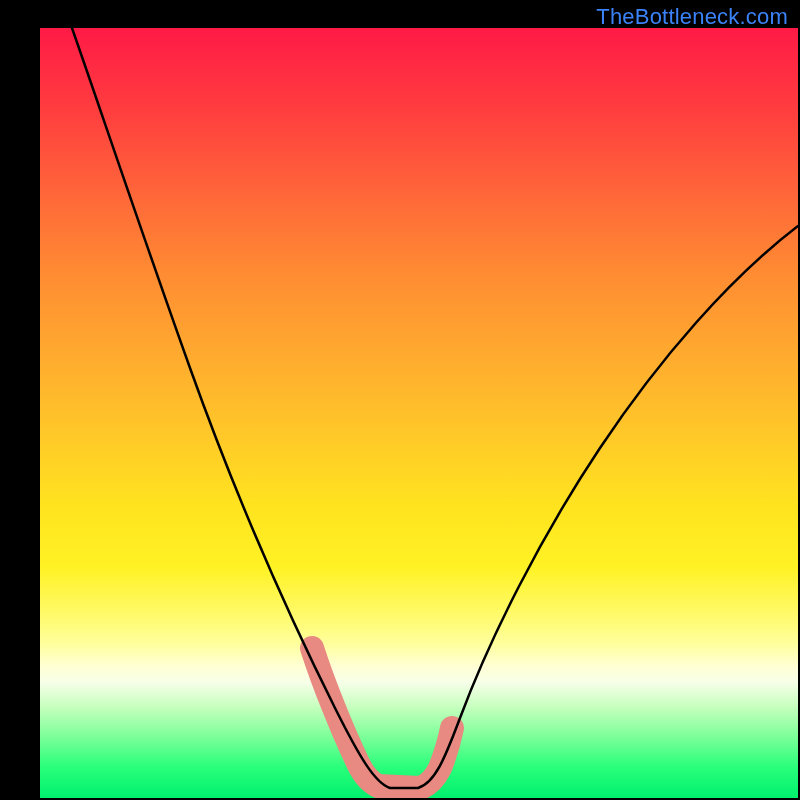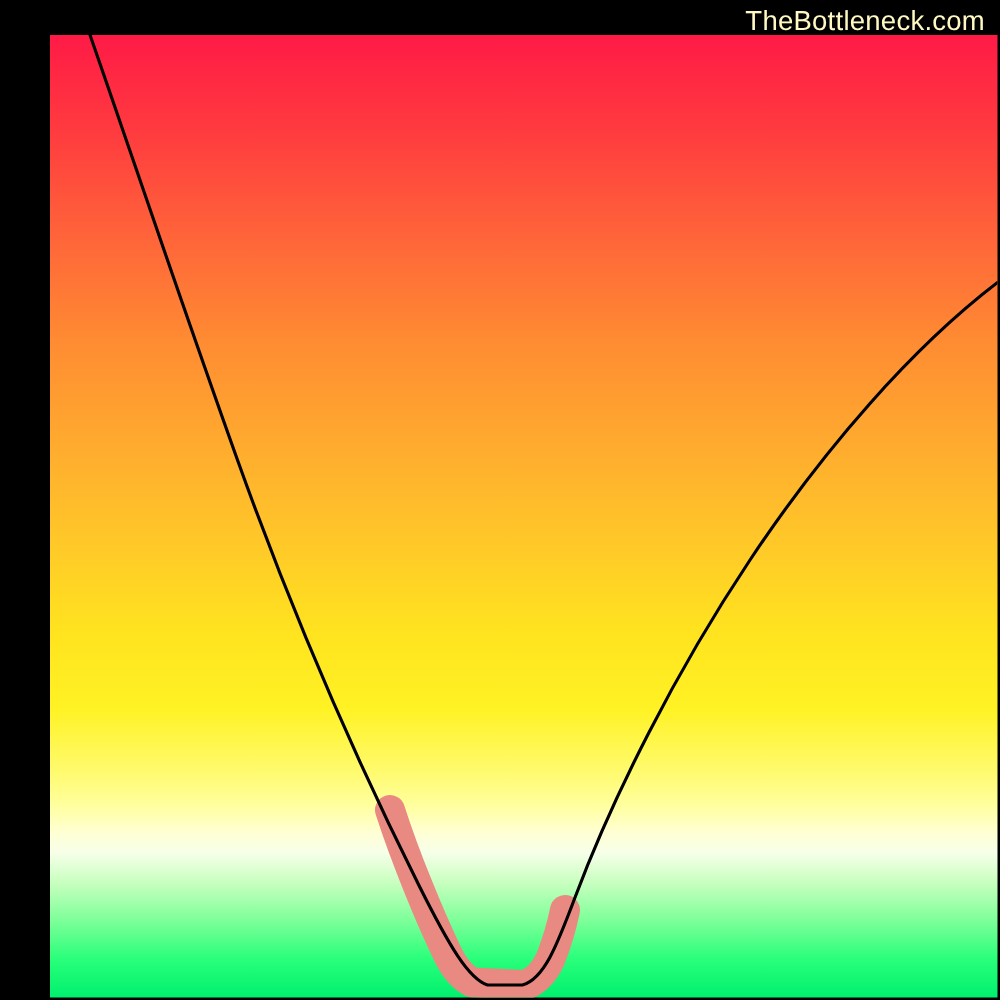--- a/index.html
+++ b/index.html
@@ -7,21 +7,21 @@
   .container {
     width: 800px;
     height: 800px;
     position: relative;
     background: #000;
   }
   .watermark {
     position: absolute;
     top: 4px;
     right: 12px;
-    color: #fef9c3;
+    color: #3b82f6;
     font-family: Arial, Helvetica, sans-serif;
     font-size: 22px;
     letter-spacing: 0.2px;
     z-index: 10;
   }
   .plot-area {
     position: absolute;
     left: 40px;
     top: 28px;
     width: 758px;

